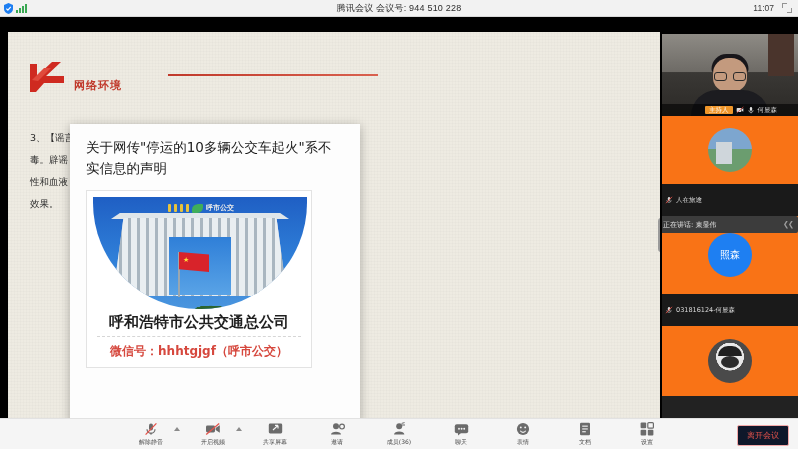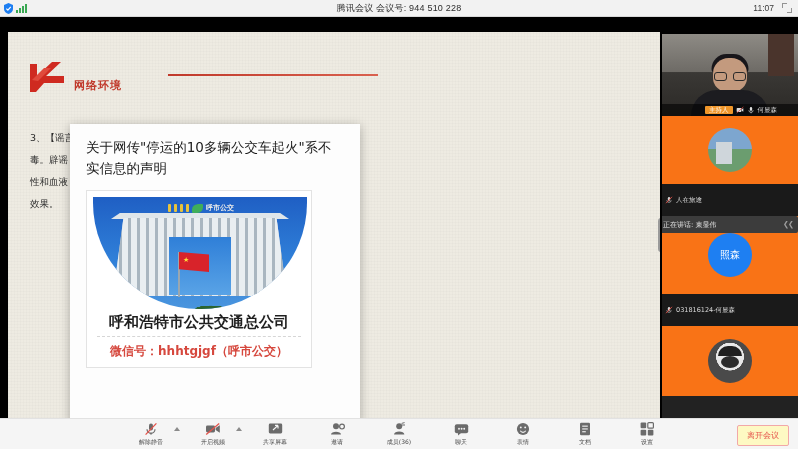--- a/index.html
+++ b/index.html
@@ -237,21 +237,21 @@
     width: 46px; display: flex; flex-direction: column; align-items: center;
     gap: 1px; cursor: pointer; position: relative;
   }
   .tool .ic { height: 15px; display: flex; align-items: center; justify-content: center; }
   .tool .lb { font-size: 6px; color: #4a4a4a; font-family: "DejaVu Sans", sans-serif; white-space: nowrap; }
   .caret { position: absolute; right: -6px; top: 5px; width: 0; height: 0;
     border-left: 3px solid transparent; border-right: 3px solid transparent;
     border-bottom: 4px solid #8b8b8b; }
   .leave-btn {
     position: absolute; right: 9px; top: 6px;
-    border: 1px solid #f2a8a8; color: #e5534b; background: #fef9c3;
+    border: 1px solid #f2a8a8; color: #e5534b; background: #0f172a;
     font-size: 8px; padding: 4px 9px; border-radius: 2px; cursor: pointer;
     font-family: "DejaVu Sans", sans-serif;
   }
 </style>
 </head>
 <body>
 
 <div id="app">
 
   <div class="titlebar">

